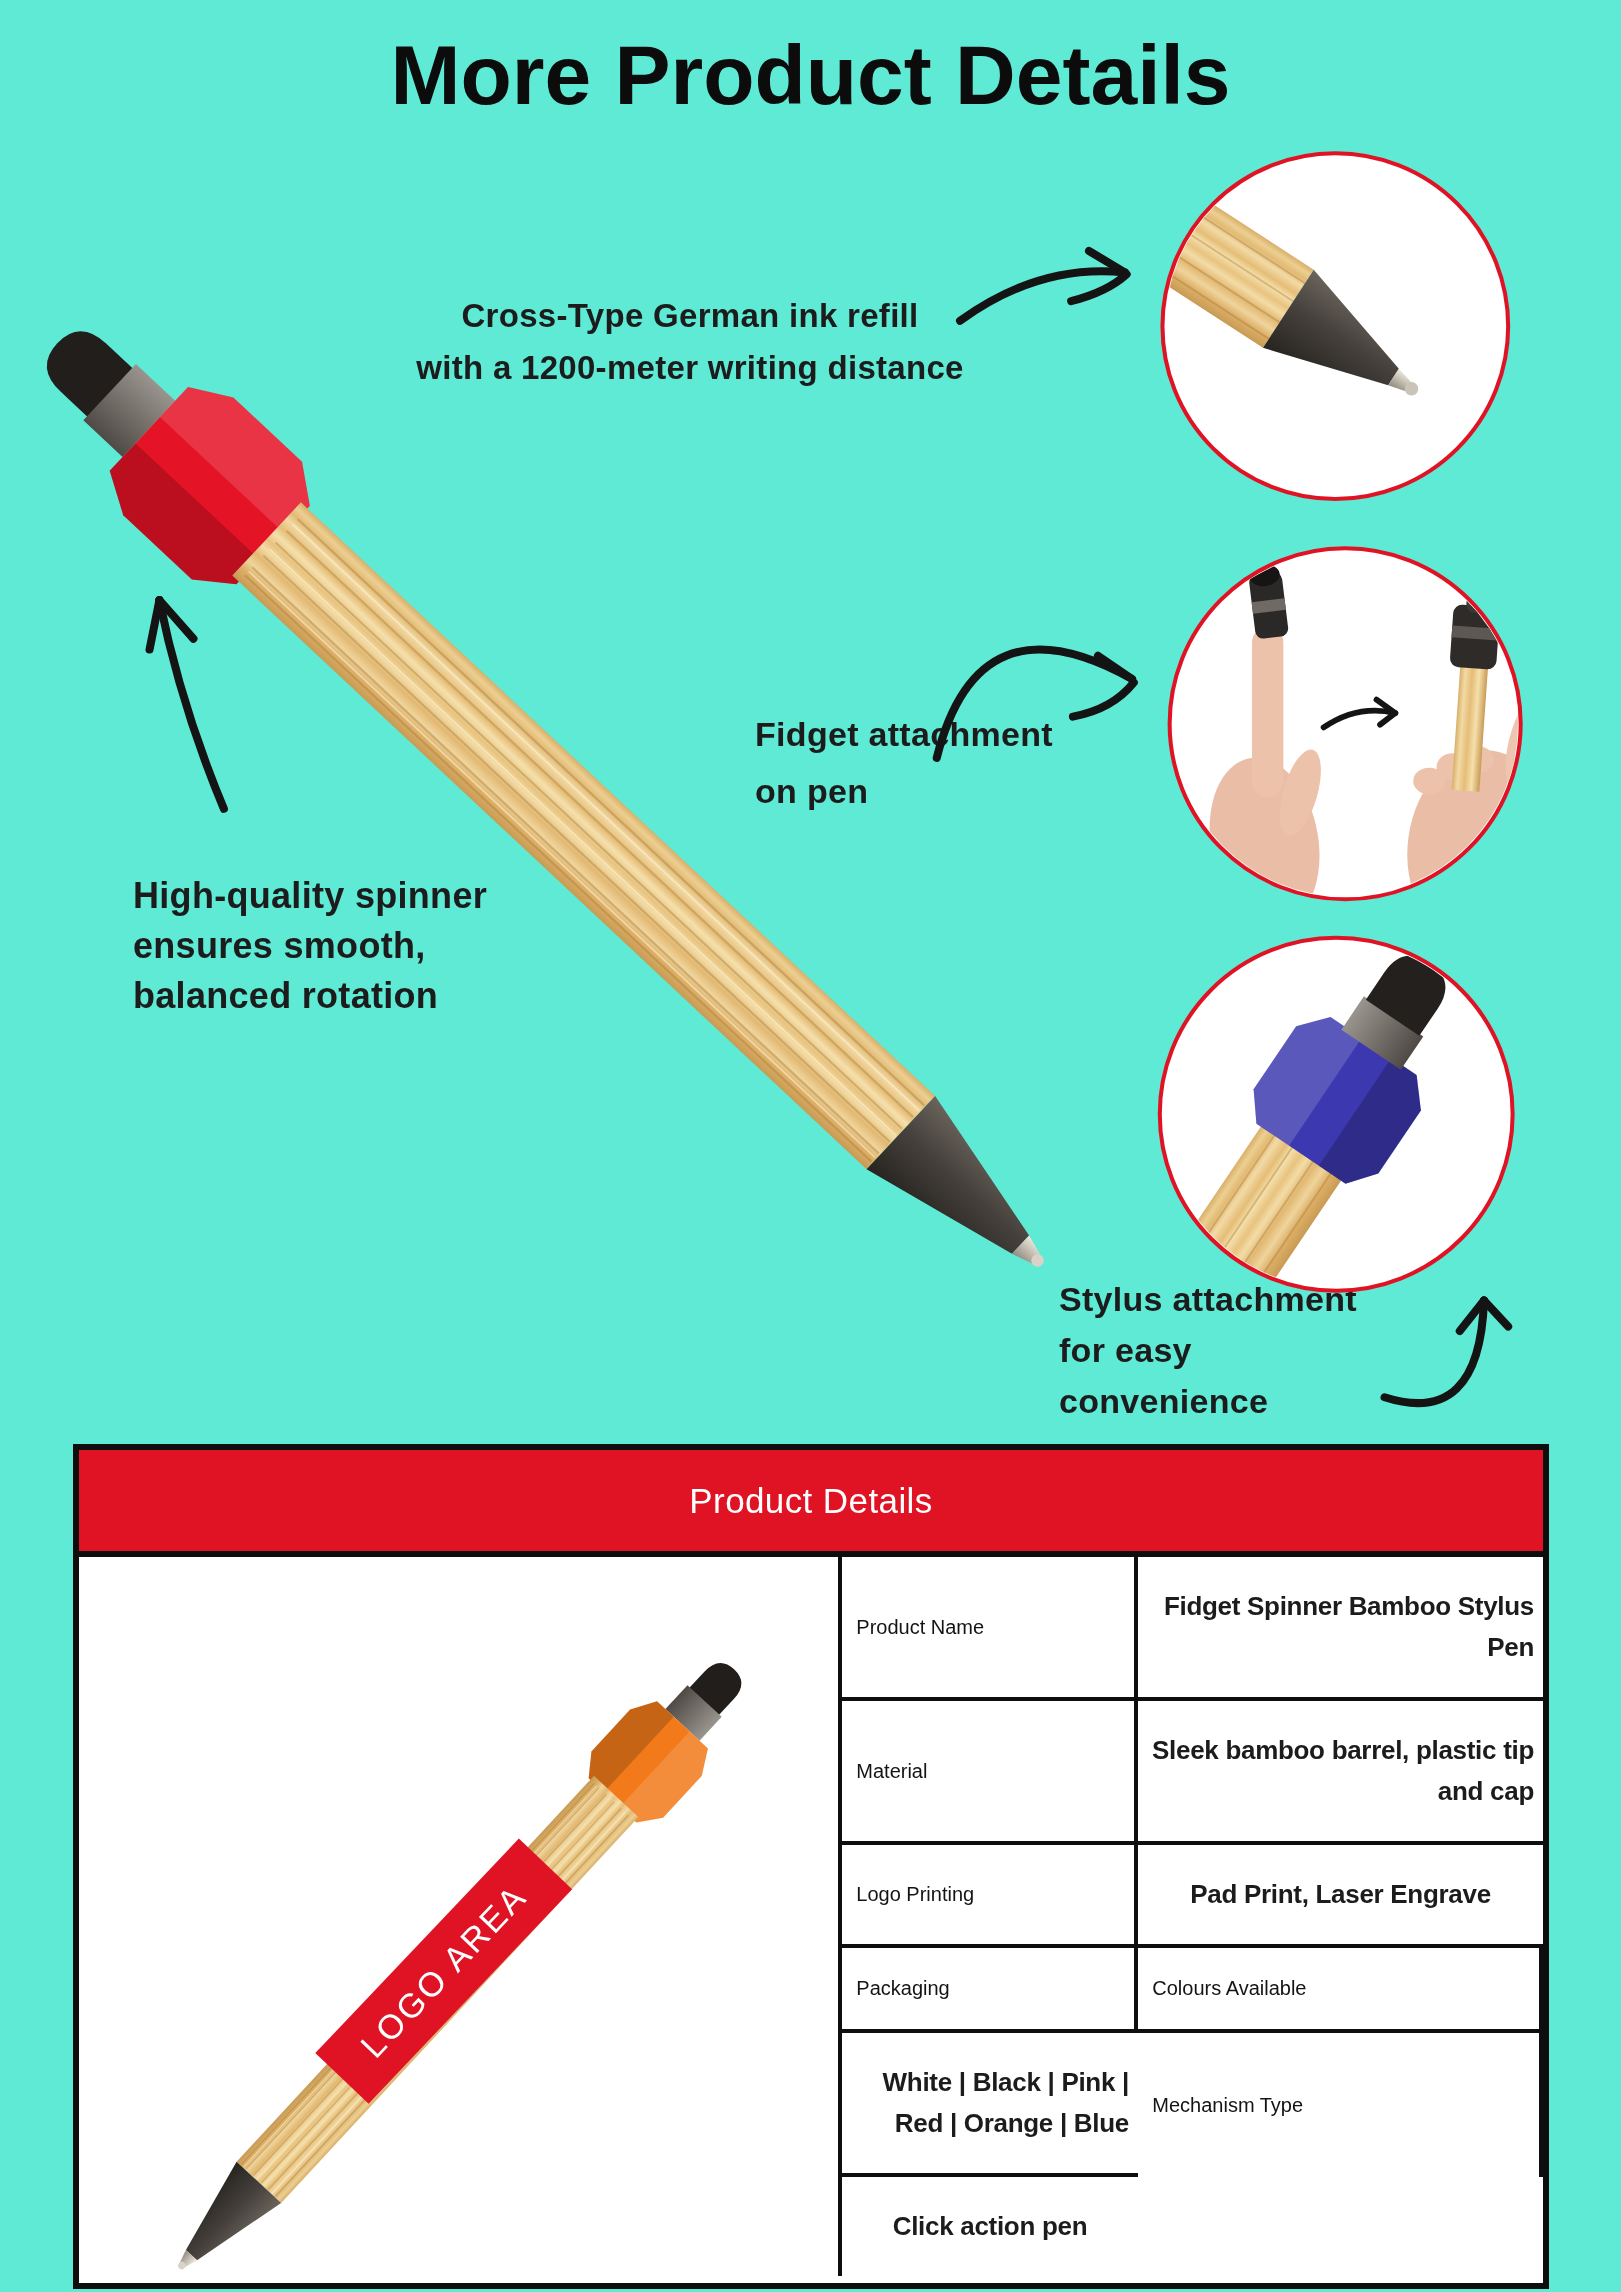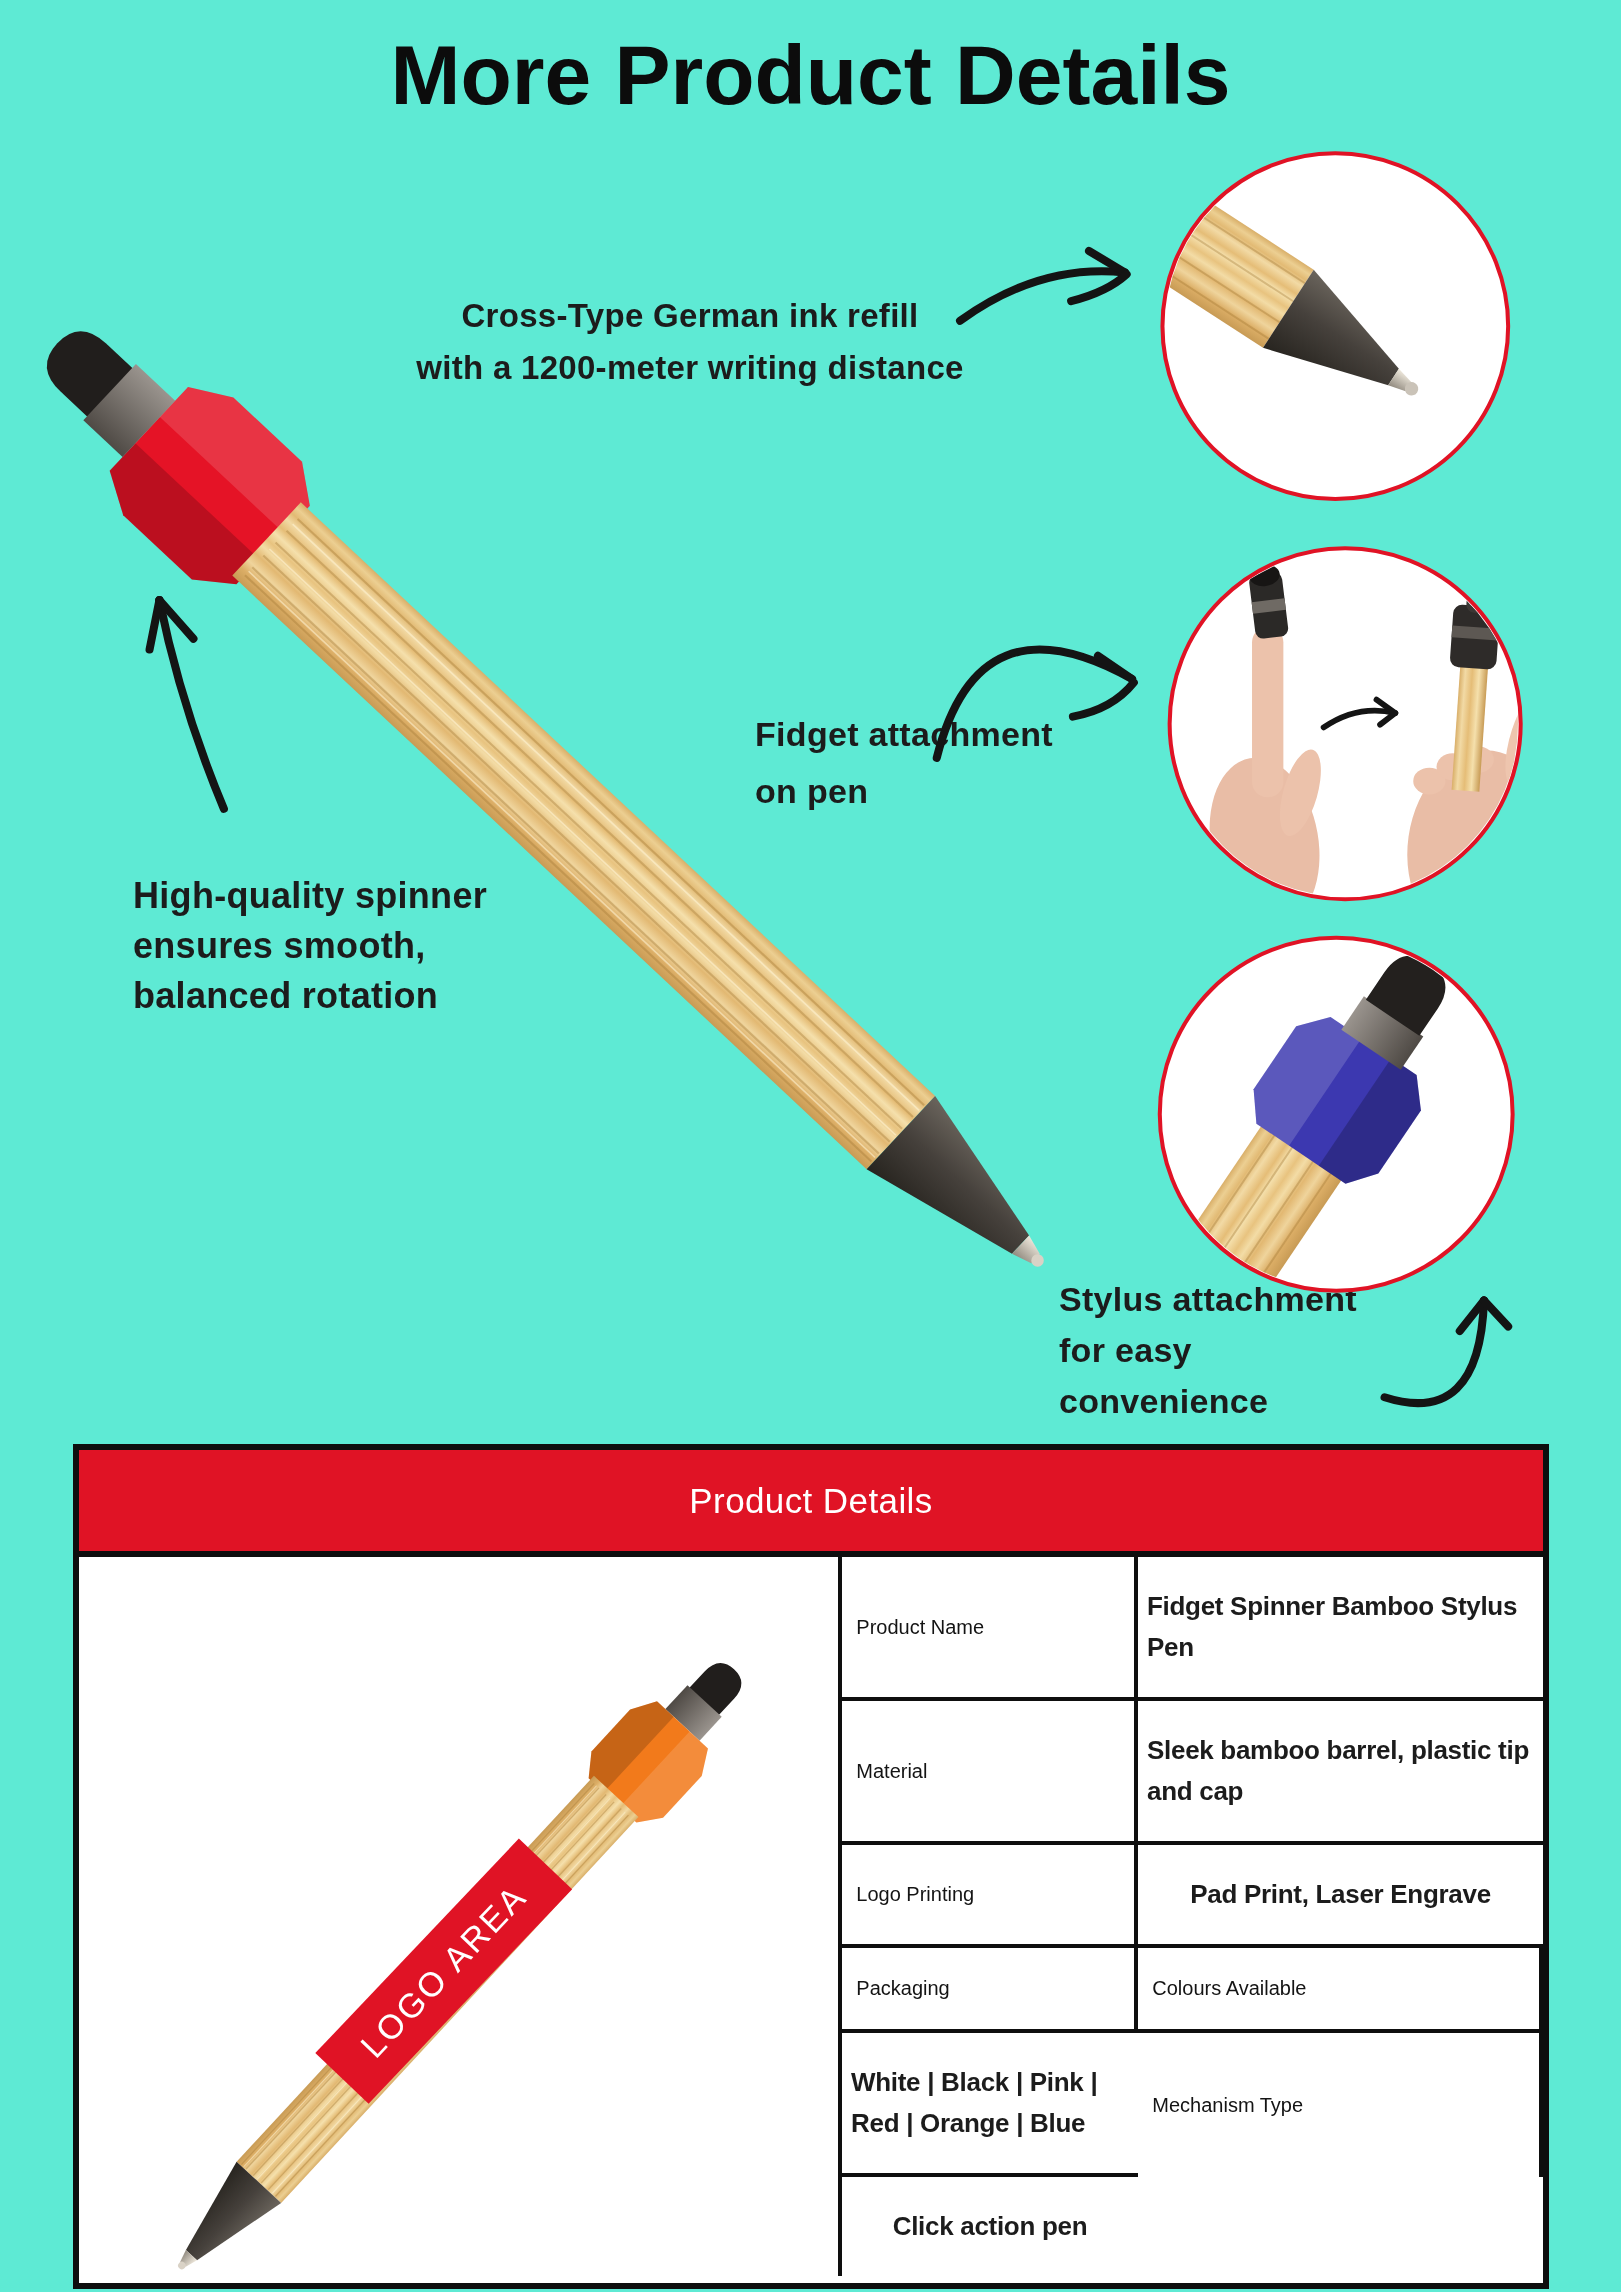--- a/index.html
+++ b/index.html
@@ -30,21 +30,21 @@
     border:6.3px solid var(--table_border);background:#fff}
   .ptable .thead{height:107px;background:var(--accent_red);border-bottom:6.3px solid var(--table_border);
     display:flex;align-items:center;justify-content:center;
     color:var(--header_text);font-size:35px;font-weight:400;letter-spacing:0.4px}
   .ptable .tbody{display:grid;grid-template-columns:763px 296px 1fr;height:719px}
   .img-cell{grid-row:1 / span 6;border-right:4.5px solid var(--table_border);position:relative;background:#fff}
   .img-cell svg{position:absolute;inset:0;width:100%;height:100%}
   .lab,.val{display:flex;align-items:center;border-bottom:4.5px solid var(--table_border)}
   .lab{border-right:4.5px solid var(--table_border);padding-left:14.3px;
     font-size:20px;font-weight:400;color:#141414}
-  .val{justify-content:center;text-align:left;font-weight:700;font-size:26px;
+  .val{justify-content:center;text-align:right;font-weight:700;font-size:26px;
     line-height:41px;padding:0 9px;letter-spacing:-0.3px}
   .lab.last,.val.last{border-bottom:none}
 </style>
 </head>
 <body>
 
 <div id="stage">
 
   <h1 class="title">More Product Details</h1>
 

